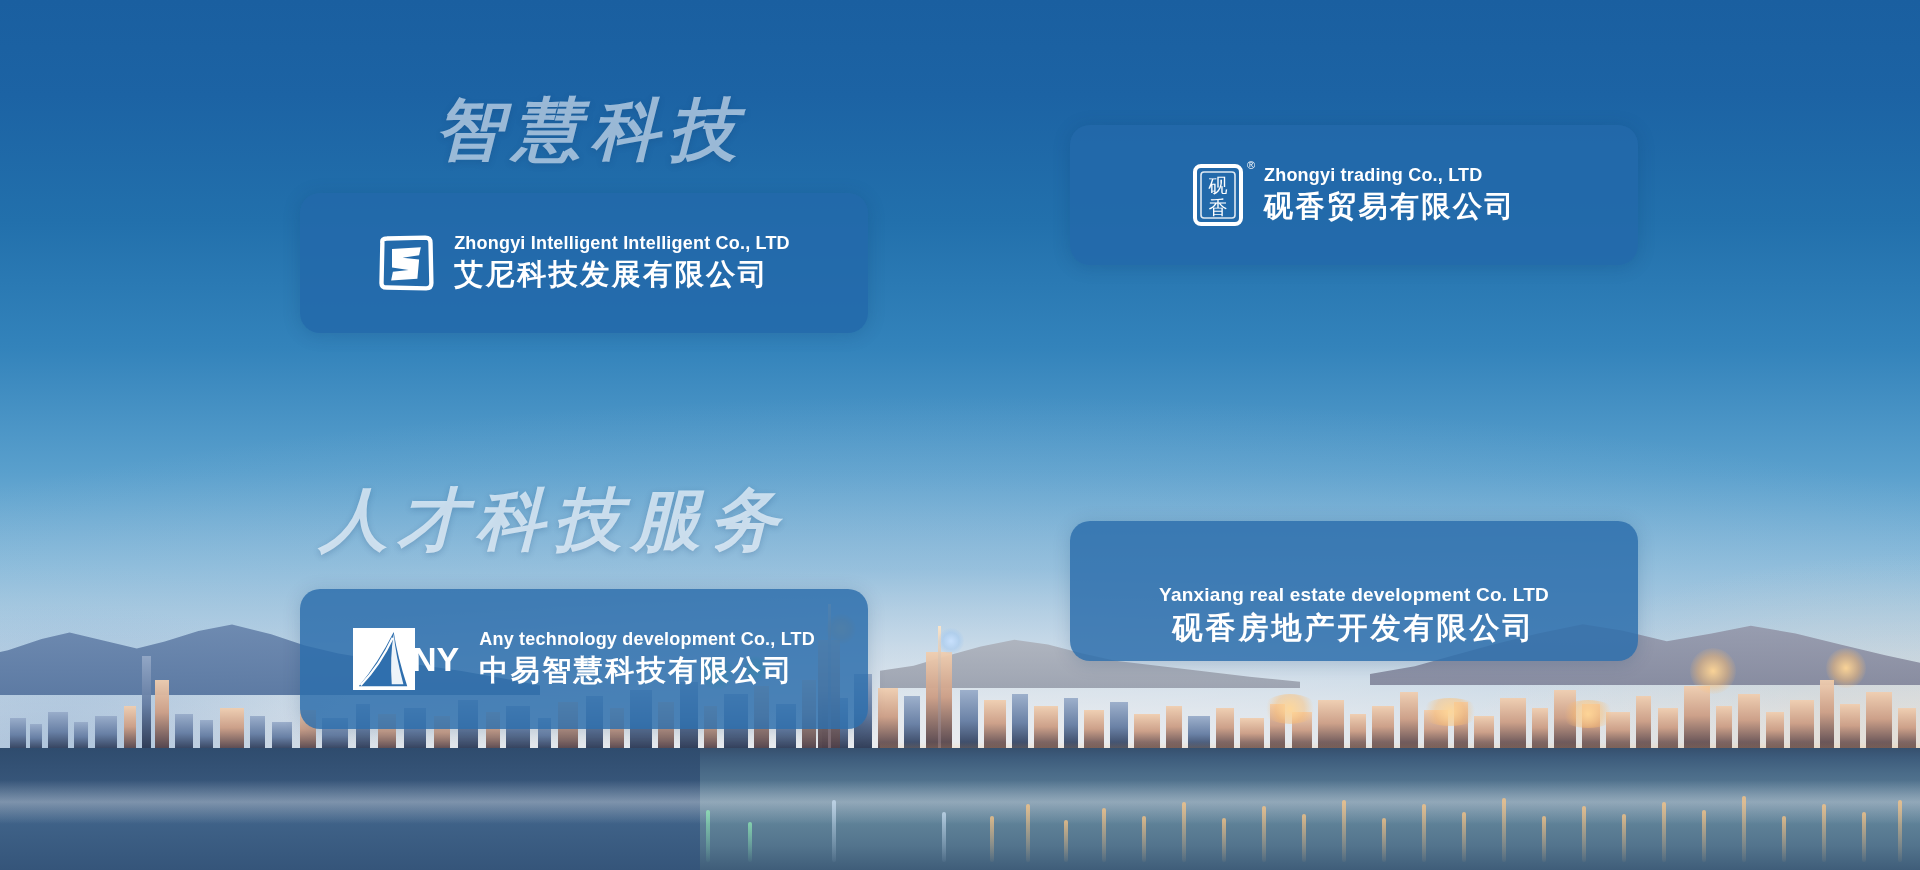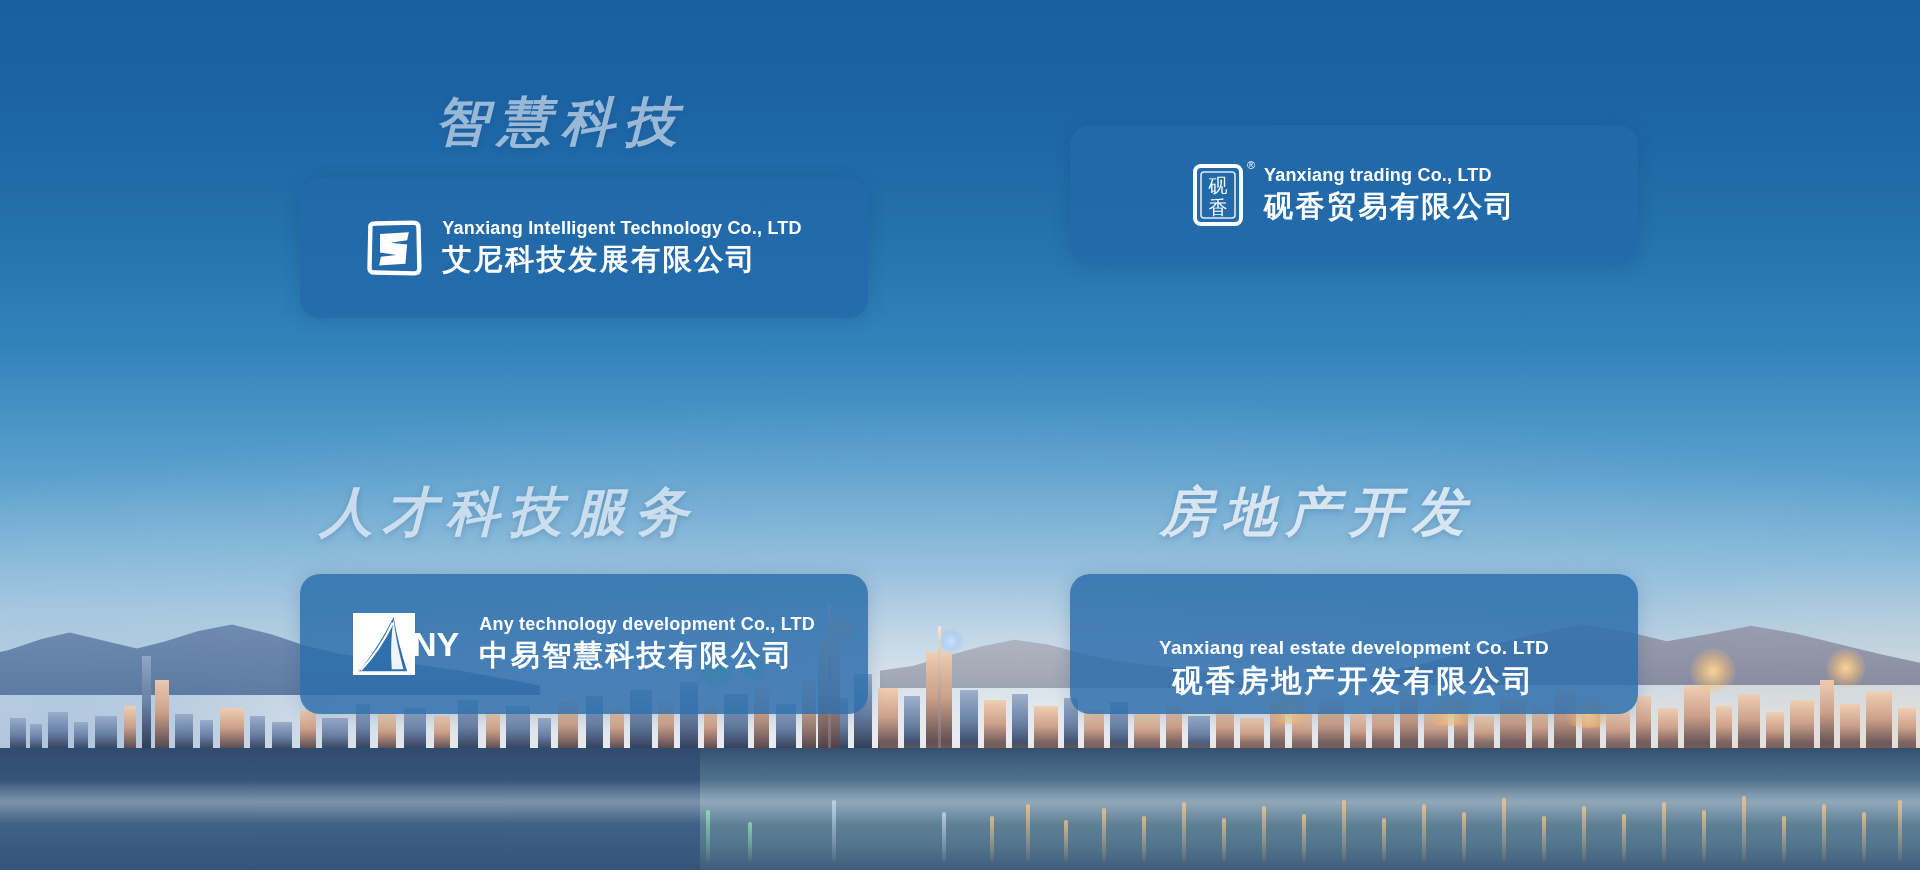--- a/index.html
+++ b/index.html
@@ -110,21 +110,21 @@
   
   #content { position:absolute; inset:0; }
 
   .quad { position:absolute; }
   .quad.tl { left:300px;  top:95px;  }
   .quad.tr { left:1070px; top:95px;  }
   .quad.bl { left:300px;  top:485px; }
   .quad.br { left:1070px; top:485px; }
 
   .section-title {
-    font-size:53px;
+    font-size:68px;
     font-weight:700;
     font-style:italic;
     letter-spacing:10px;
     color:rgba(233,241,250,0.62);
     line-height:1;
     white-space:nowrap;
     text-shadow:0 2px 6px rgba(20,60,110,0.22);
     user-select:none;
   }
   .quad.tl .section-title { margin-left:135px; }
@@ -340,21 +340,21 @@
     <div class="card">
       <div class="card-inner">
         <div class="logo-box">
           <svg class="logo-zy" viewBox="0 0 64 64" aria-hidden="true">
             <path d="M5 9 Q4 4 10 4 L54 3 Q60 3 60 9 L61 55 Q61 61 55 61 L10 60 Q4 60 4 55 Z" fill="none" stroke="#ffffff" stroke-width="5" stroke-linejoin="round"></path>
             <path d="M16 16 L49 14 L47 23 L28 26 L47 28 L45 50 L15 52 L17 42 L35 40 L16 37 Z" fill="#ffffff"></path>
             <path d="M38 16 L49 14 L46 50 L37 51 Z" fill="#2369aa" opacity="0.0"></path>
           </svg>
         </div>
         <div class="txtcol">
-          <div class="name-en">Yanxiang Intelligent Technology Co., LTD</div>
+          <div class="name-en">Zhongyi Intelligent Intelligent Co., LTD</div>
           <div class="name-cn">艾尼科技发展有限公司</div>
         </div>
       </div>
     </div>
   </div>
 
   <div class="quad tr">
     <div class="card">
       <div class="card-inner">
         <div class="logo-box">
@@ -362,21 +362,21 @@
             <svg viewBox="0 0 52 64" width="52" height="64" aria-hidden="true">
               <rect x="3" y="3" width="46" height="58" rx="6" ry="6" fill="none" stroke="#ffffff" stroke-width="4"></rect>
               <rect x="9" y="9" width="34" height="46" rx="3" ry="3" fill="none" stroke="#ffffff" stroke-width="1.6" opacity="0.85"></rect>
               <text x="26" y="29" text-anchor="middle" fill="#ffffff" font-size="19" font-family="'DejaVu Sans',sans-serif">砚</text>
               <text x="26" y="51" text-anchor="middle" fill="#ffffff" font-size="19" font-family="'DejaVu Sans',sans-serif">香</text>
             </svg>
             <span class="reg">®</span>
           </div>
         </div>
         <div class="txtcol">
-          <div class="name-en">Yanxiang trading Co., LTD</div>
+          <div class="name-en">Zhongyi trading Co., LTD</div>
           <div class="name-cn">砚香贸易有限公司</div>
         </div>
       </div>
     </div>
   </div>
 
   <div class="quad bl">
     <div class="section-title">人才科技服务</div>
     <div class="card">
       <div class="card-inner">
@@ -393,21 +393,20 @@
         </div>
         <div class="txtcol">
           <div class="name-en">Any technology development Co., LTD</div>
           <div class="name-cn">中易智慧科技有限公司</div>
         </div>
       </div>
     </div>
   </div>
 
   <div class="quad br">
-    <div class="section-title">房地产开发</div>
     <div class="card">
       <div class="card-inner center">
         <div class="txtcol ctr">
           <div class="name-en">Yanxiang real estate development Co. LTD</div>
           <div class="name-cn">砚香房地产开发有限公司</div>
         </div>
       </div>
     </div>
   </div>
 

